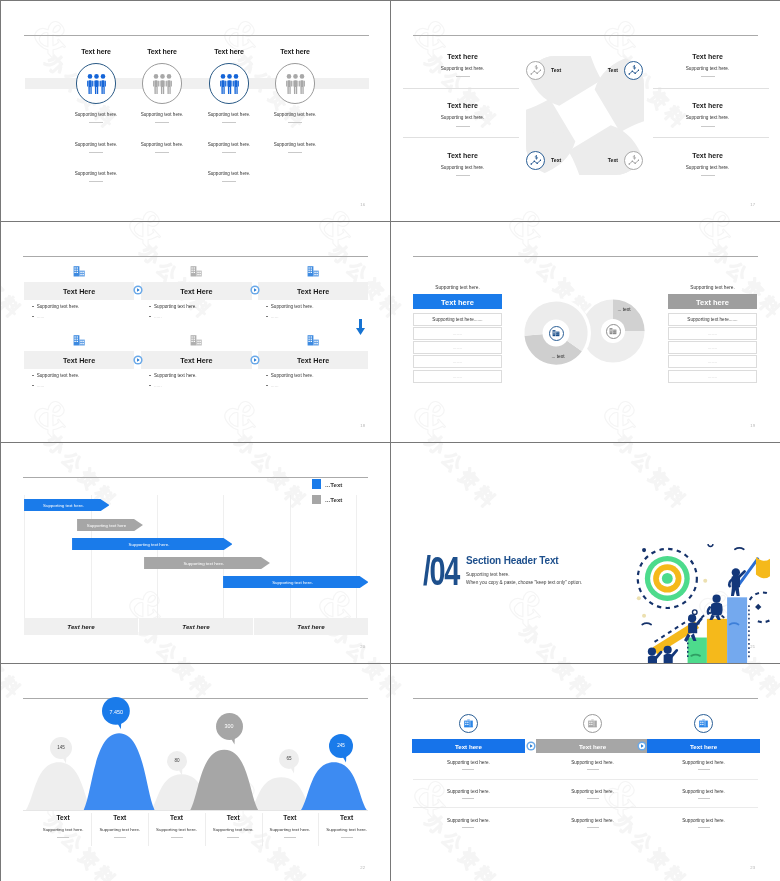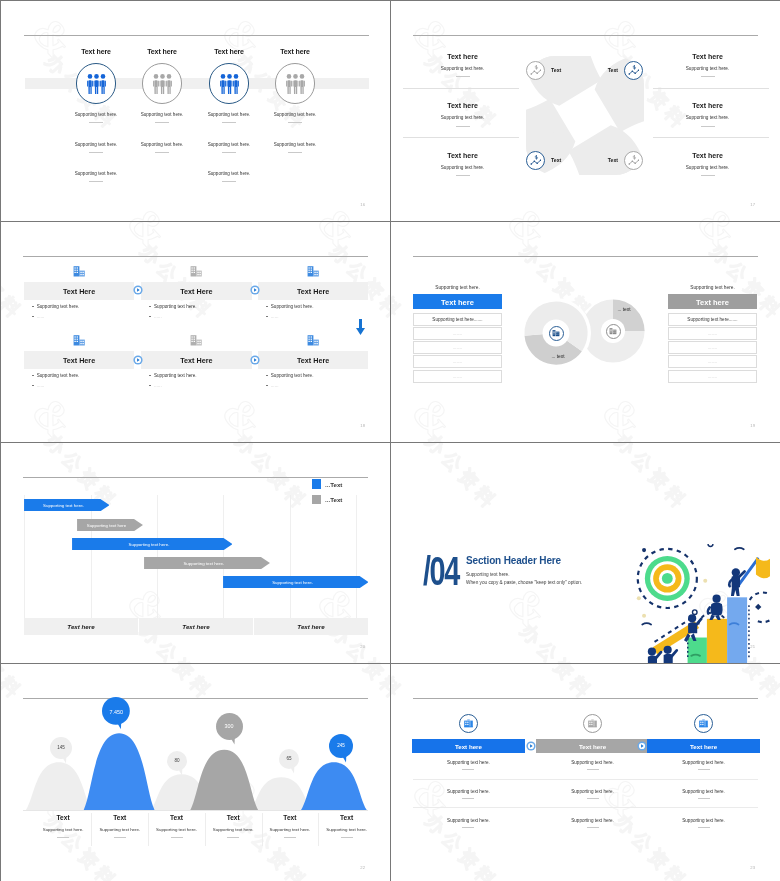--- a/index.html
+++ b/index.html
@@ -1673,21 +1673,21 @@
           <g transform="translate(885,984) rotate(47)" fill="none" stroke="#f5f5f5" stroke-width="1.1" stroke-linejoin="round" stroke-linecap="round">
             <text x="0" y="0" font-family="Liberation Serif, serif" font-size="44" font-weight="bold">&amp;</text>
             <text x="30" y="8" font-family="DejaVu Sans, sans-serif" font-size="19" font-weight="bold" letter-spacing="5">办公资料</text>
           </g>
           <g transform="translate(1075,984) rotate(47)" fill="none" stroke="#f5f5f5" stroke-width="1.1" stroke-linejoin="round" stroke-linecap="round">
             <text x="0" y="0" font-family="Liberation Serif, serif" font-size="44" font-weight="bold">&amp;</text>
             <text x="30" y="8" font-family="DejaVu Sans, sans-serif" font-size="19" font-weight="bold" letter-spacing="5">办公资料</text>
           </g>
         </svg></div>
       <div style="position:absolute;left:32px;top:108px;font-size:40px;font-weight:bold;color:#1d4f8c;letter-spacing:-2px;line-height:1;transform:scaleX(0.72);transform-origin:left top;">/04</div>
-      <div style="position:absolute;left:75px;top:112px;font-size:10px;font-weight:bold;color:#1d4f8c;letter-spacing:-0.15px;">Section Header Here</div>
+      <div style="position:absolute;left:75px;top:112px;font-size:10px;font-weight:bold;color:#1d4f8c;letter-spacing:-0.15px;">Section Header Text</div>
       <div style="position:absolute;left:75px;top:129.2px;font-size:4.7px;color:#3a3a3a;">Supporting text here.</div>
       <div style="position:absolute;left:75px;top:136.5px;font-size:4.7px;color:#3a3a3a;">When you copy &amp; paste, choose "keep text only" option.</div>
       <div style="position:absolute;left:239px;top:101px;width:142px;height:127px;"><svg width="140" height="125" viewBox="0 0 160 143" xmlns="http://www.w3.org/2000/svg">
           <circle cx="42.6" cy="39.4" r="33.8" fill="none" stroke="#15326a" stroke-width="2.5" stroke-dasharray="5 5"></circle>
           <circle cx="42.6" cy="39.4" r="25.7" fill="#4ddb8c"></circle>
           <circle cx="42.6" cy="39.4" r="19.6" fill="#fff"></circle>
           <circle cx="42.6" cy="39.4" r="16.2" fill="#f5b91b"></circle>
           <circle cx="42.6" cy="39.4" r="9.6" fill="#fff"></circle>
           <circle cx="42.6" cy="39.4" r="6.2" fill="#4ddb8c"></circle>
           <rect x="65.8" y="107" width="22.1" height="45" fill="#4ddb8c"></rect>

